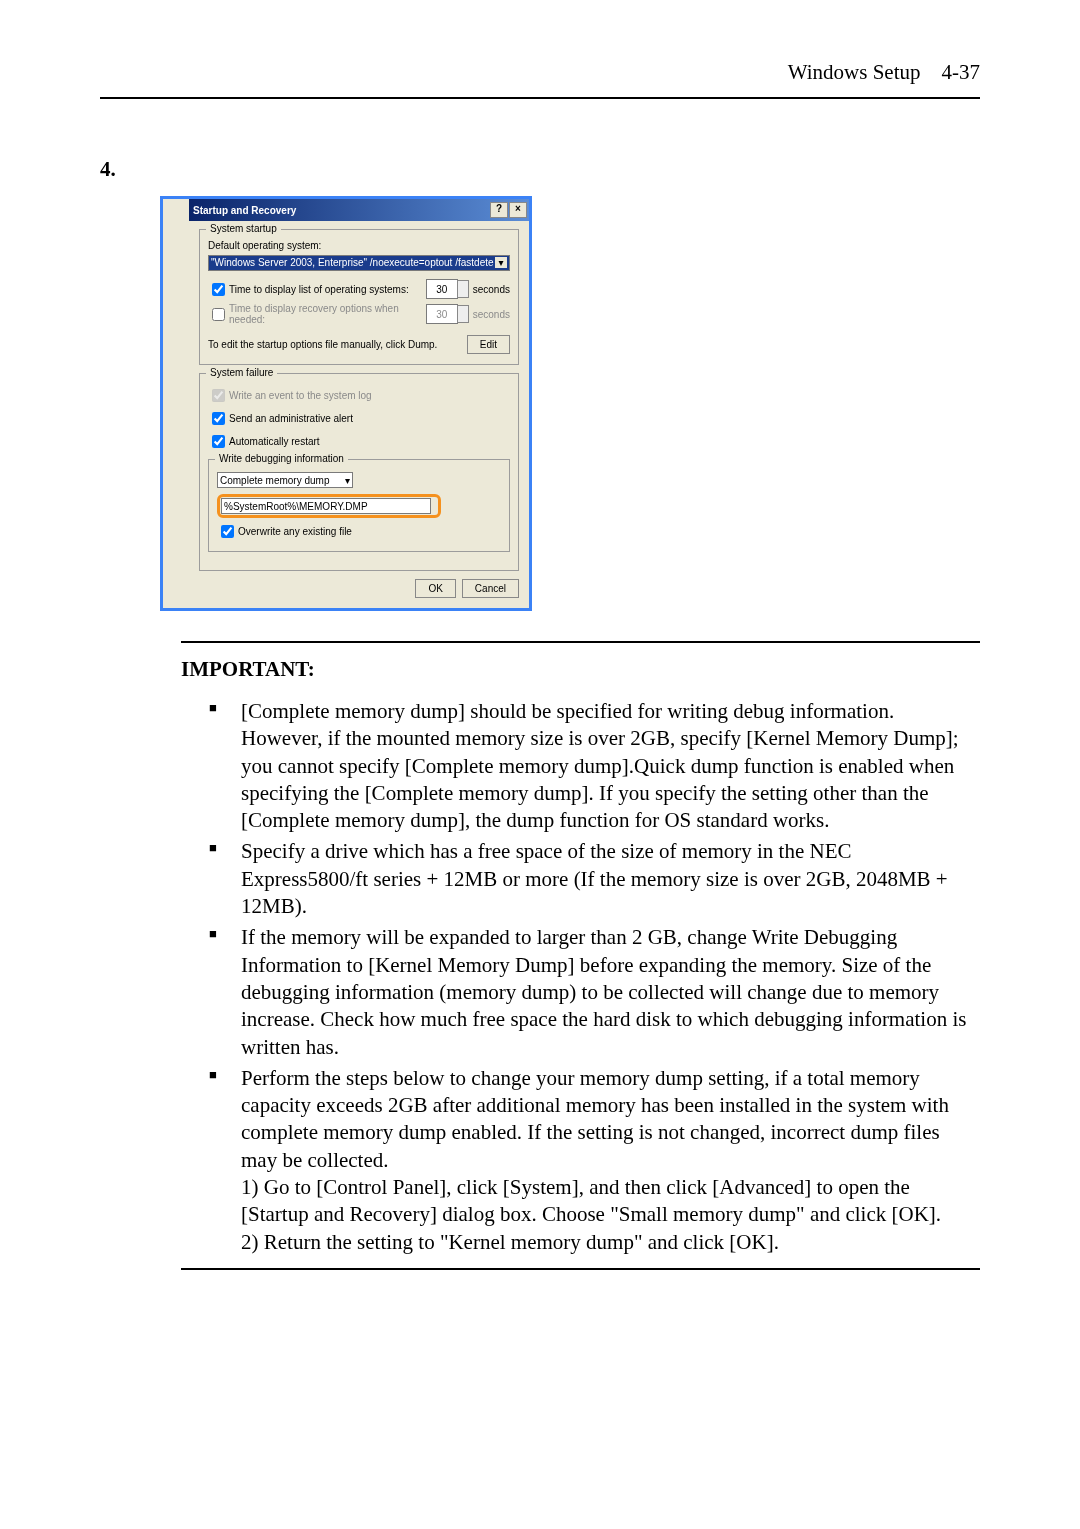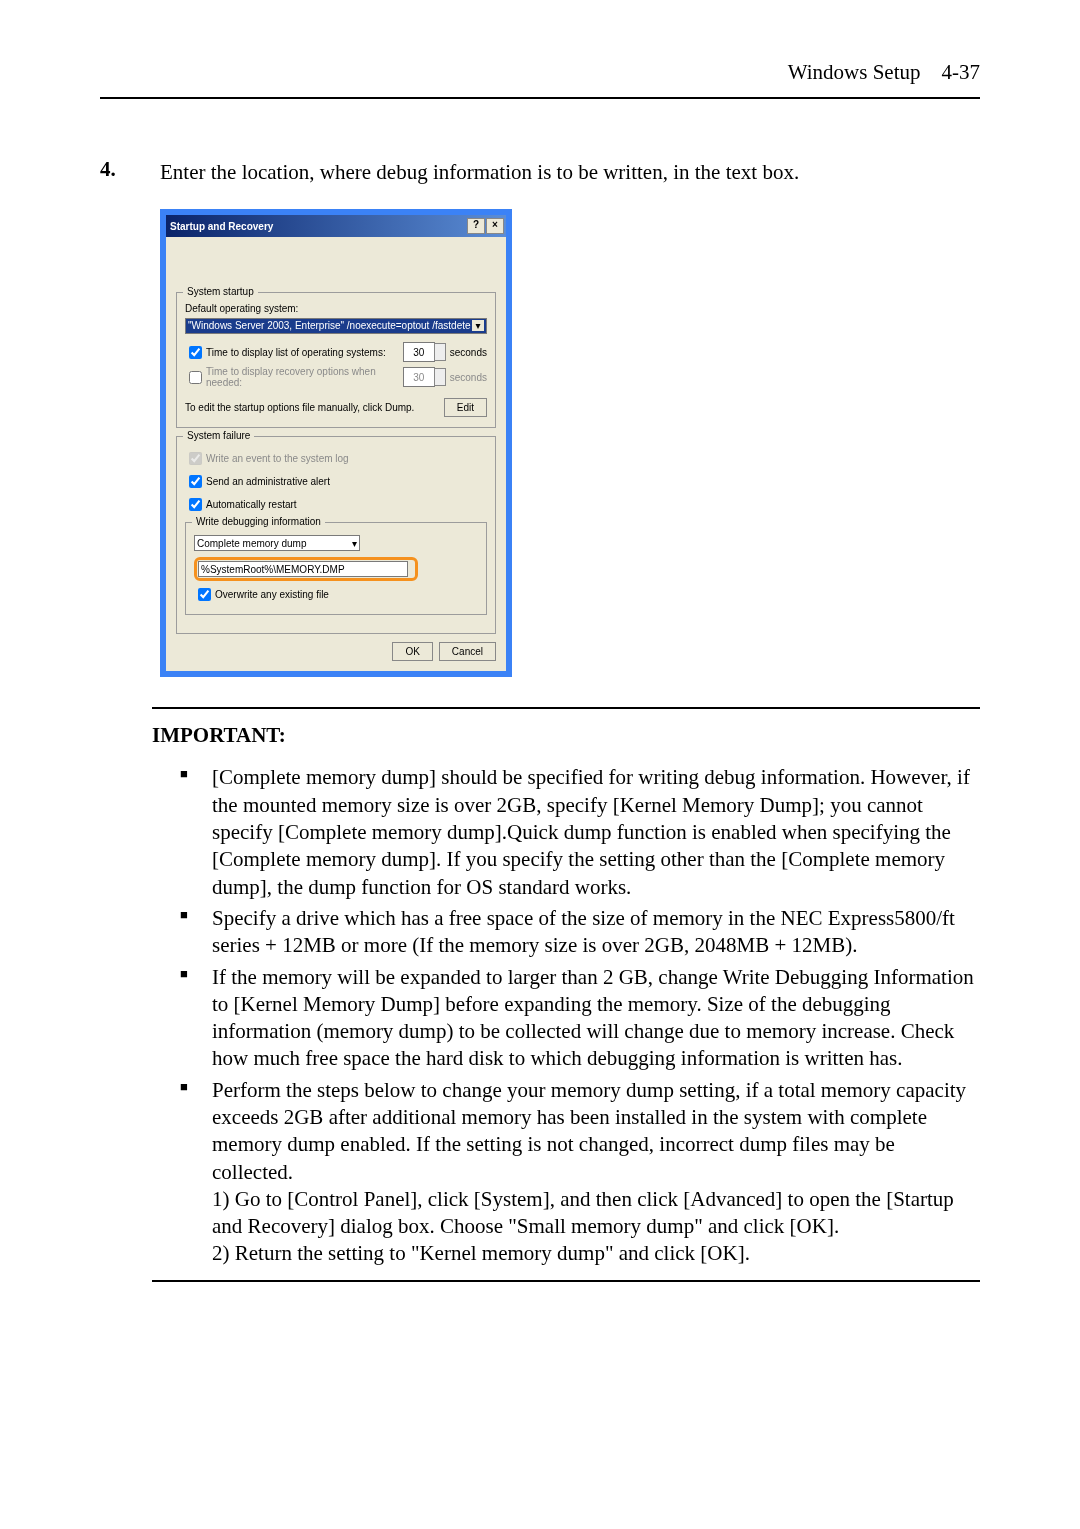--- a/index.html
+++ b/index.html
@@ -40,21 +40,22 @@
   
   .dialog-wrap {
     margin: 14px 0 30px 60px;
   }
   .dialog {
     width: 340px;
     font-family: Tahoma, Arial, sans-serif;
     font-size: 10px;
     color: #000;
     background: #ece9d8;
-    border: 6px solid #3b82f6;
+    border: 3px solid #3b82f6;
+    padding-left: 26px;
   }
   .titlebar {
     display: flex;
     align-items: center;
     justify-content: space-between;
     background: linear-gradient(to right,#0a246a,#5b8dd6);
     color: #fff;
     font-weight: bold;
     padding: 2px 2px 2px 4px;
     height: 18px;
@@ -64,21 +65,21 @@
   .tbtn {
     width: 16px; height: 14px;
     background:#ece9d8;
     border:1px solid #888;
     color:#000;
     font-size:10px;
     line-height:12px;
     text-align:center;
     cursor:pointer;
   }
-  .dlg-body { padding: 8px 10px 10px 10px; margin-top: 47px; }
+  .dlg-body { padding: 8px 10px 10px 10px; }
   .group {
     border: 1px solid #9c9c9c;
     padding: 8px 8px 10px 8px;
     margin-bottom: 8px;
     position: relative;
   }
   .group-title {
     position: absolute;
     top: -7px; left: 6px;
     background: #ece9d8;
@@ -113,21 +114,21 @@
     border: 3px solid #f5911e;
     border-radius: 6px;
     padding: 1px;
     margin-top: 6px;
     width: 216px;
   }
   .btn-row { display:flex; justify-content:flex-end; gap:6px; margin-top:6px; }
 
   
   .important-box {
-    margin-left: 52px;
+    margin-left: 81px;
     border-top: 2px solid #000;
     border-bottom: 2px solid #000;
     padding: 8px 0 8px 0;
   }
   .important-title {
     font-weight: bold;
     font-size: 21px;
     margin: 6px 0 16px 0;
   }
   ul.important-list {
@@ -155,21 +156,20 @@
 
 <div class="page">
   <div class="header">
     <span>Windows Setup</span>&nbsp;&nbsp;&nbsp;
     <span>4-37</span>
   </div>
 
   <div class="step-row">
     <div class="step-num">4.</div>
     <div class="step-body">
-      <p>Enter the location, where debug information is to be written, in the text box.</p>
     </div>
   </div>
 
   <div class="dialog-wrap">
     <div class="dialog">
       <div class="titlebar">
         <span class="title">Startup and Recovery</span>
         <div class="btns">
           <div class="tbtn">?</div>
           <div class="tbtn">×</div>
@@ -217,21 +217,21 @@
             <span>Send an administrative alert</span>
           </div>
           <div class="row">
             <input type="checkbox" class="cb" checked="" style="">
             <span>Automatically restart</span>
           </div>
 
           <div class="group" style="margin-top:8px;">
             <div class="group-title">Write debugging information</div>
             <div class="row">
-              <div class="select" style="width:166px;display:flex;justify-content:space-between;align-items:center;">
+              <div class="select" style="width:136px;display:flex;justify-content:space-between;align-items:center;">
                 <span>Complete memory dump</span>
                 <span>▾</span>
               </div>
             </div>
             <div class="dump-hl">
               <input class="textinp dump-file" value="%SystemRoot%\MEMORY.DMP" style="">
             </div>
             <div class="row">
               <input type="checkbox" class="cb" checked="" style="">
               <span>Overwrite any existing file</span>

